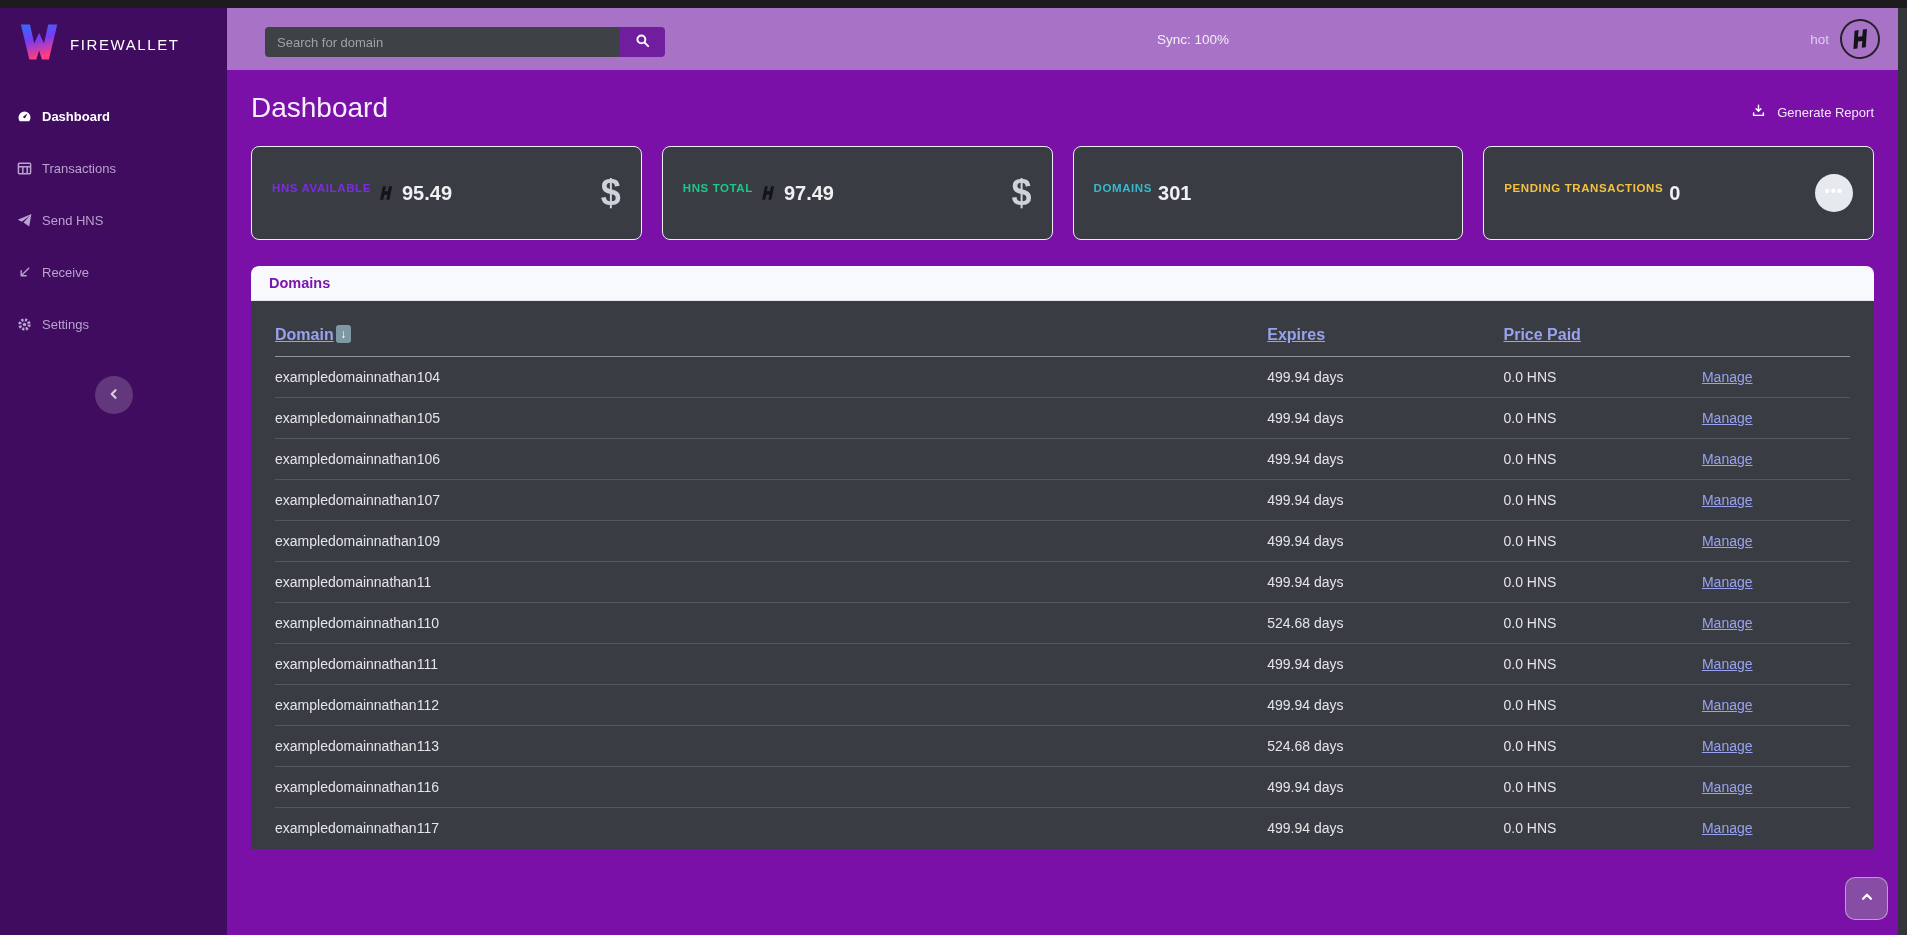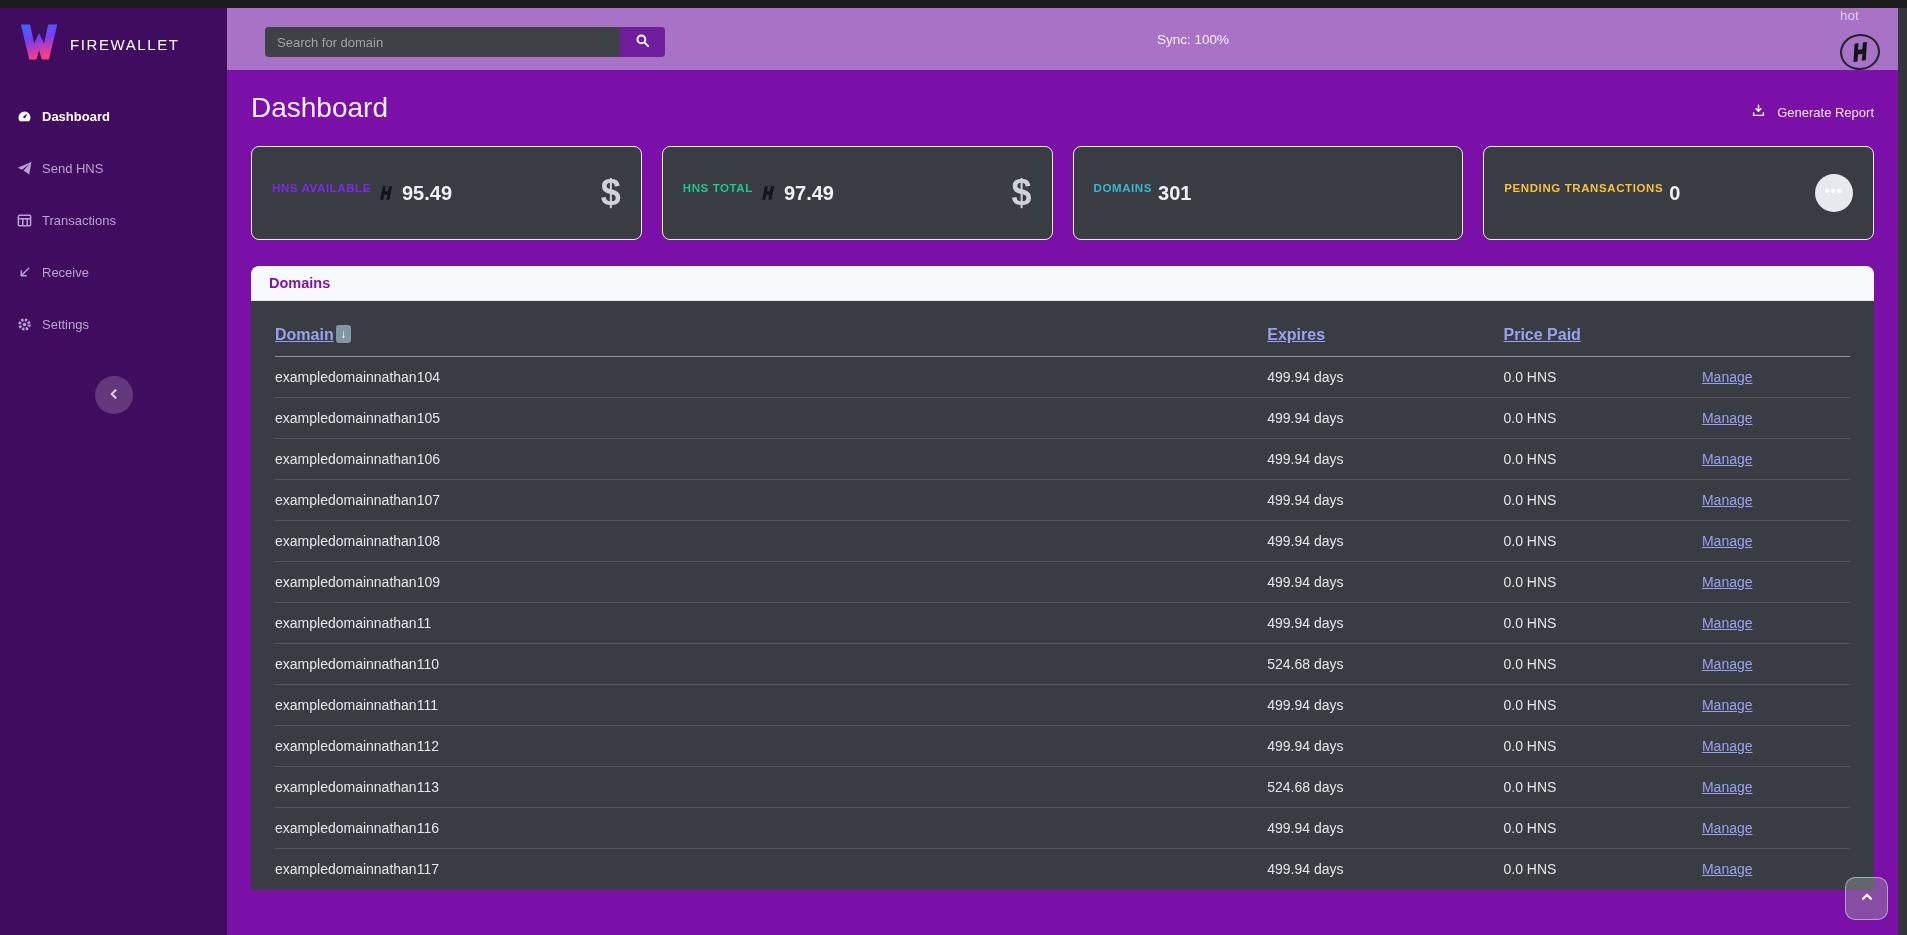--- a/index.html
+++ b/index.html
@@ -40,21 +40,21 @@
     width:355px; height:30px; background:#3e4146; border:none; outline:none;
     border-radius:4px 0 0 4px; padding:0 12px; font-size:13px; color:#d7d8da;
     font-family:"Liberation Sans", sans-serif;
   }
   .search-input::placeholder { color:#9fa2a7; }
   .search-button {
     width:45px; height:30px; border:none; background:#701d9e; border-radius:0 4px 4px 0;
     display:flex; align-items:center; justify-content:center; cursor:pointer;
   }
   .sync-status { position:absolute; left:930px; top:0; height:62px; display:flex; align-items:center; color:#f2eef6; font-size:13.5px; }
-  .wallet-area { position:absolute; right:18px; top:0; height:62px; display:flex; gap:11px; cursor:pointer;flex-direction:column; }
+  .wallet-area { position:absolute; right:18px; top:0; height:62px; display:flex; align-items:center; gap:11px; cursor:pointer; }
   .wallet-name { color:#ddd0ea; font-size:13.5px; }
   .wallet-logo {
     width:40px; height:40px; border-radius:50%; border:2.5px solid #222227;
     display:flex; align-items:center; justify-content:center; transform:rotate(-8deg);
   }
 
   
   .main { position:absolute; top:70px; left:227px; right:9px; bottom:0; padding:0 24px; }
   .page-head { display:flex; align-items:flex-end; justify-content:space-between; margin-top:22px; }
   .page-title { color:#f5f0fa; font-size:28px; font-weight:400; }
@@ -136,34 +136,34 @@
     <div class="nav-item active">
       <span class="nav-icon">
         <svg viewBox="0 0 16 16" fill="currentColor">
             <path d="M8 2.6A6.4 6.4 0 0 0 1.6 9c0 1.5.5 2.9 1.4 4h10a6.4 6.4 0 0 0 1.4-4A6.4 6.4 0 0 0 8 2.6zm.9 6.8a1.3 1.3 0 1 1-1.9-1.8l4.1-2.7-2.2 4.5z"></path>
           </svg>
       </span>
       <span>Dashboard</span>
     </div>
     <div class="nav-item">
       <span class="nav-icon">
-        <svg viewBox="0 0 16 16" fill="currentColor">
-            <path d="M15.4 1 0.8 7.3l4.4 1.9L13.6 3 7 10l6 4.3z"></path>
-          </svg>
-      </span>
-      <span>Send HNS</span>
-    </div>
-    <div class="nav-item">
-      <span class="nav-icon">
         <svg viewBox="0 0 16 16" fill="none" stroke="currentColor" stroke-width="1.6">
             <rect x="1.5" y="2.5" width="13" height="11" rx="1"></rect>
             <path d="M1.5 6h13M6.2 6v7.5M10.9 6v7.5"></path>
           </svg>
       </span>
       <span>Transactions</span>
+    </div>
+    <div class="nav-item">
+      <span class="nav-icon">
+        <svg viewBox="0 0 16 16" fill="currentColor">
+            <path d="M15.4 1 0.8 7.3l4.4 1.9L13.6 3 7 10l6 4.3z"></path>
+          </svg>
+      </span>
+      <span>Send HNS</span>
     </div>
     <div class="nav-item">
       <span class="nav-icon">
         <svg viewBox="0 0 16 16" fill="none" stroke="currentColor" stroke-width="1.5" stroke-linecap="round" stroke-linejoin="round">
             <path d="M12.5 3.5 4.5 11.5M4.5 6.2v5.3h5.3"></path>
           </svg>
       </span>
       <span>Receive</span>
     </div>
     <div class="nav-item">
@@ -321,26 +321,20 @@
     <td><span class="manage-link">Manage</span></td>
   </tr>
 
   <tr>
     <td><span>exampledomainnathan107</span></td>
     <td><span>499.94 days</span></td>
     <td><span>0.0 HNS</span></td>
     <td><span class="manage-link">Manage</span></td>
   </tr>
 
-  <tr>
-    <td><span>exampledomainnathan108</span></td>
-    <td><span>499.94 days</span></td>
-    <td><span>0.0 HNS</span></td>
-    <td><span class="manage-link">Manage</span></td>
-  </tr>
 
   <tr>
     <td><span>exampledomainnathan109</span></td>
     <td><span>499.94 days</span></td>
     <td><span>0.0 HNS</span></td>
     <td><span class="manage-link">Manage</span></td>
   </tr>
 
   <tr>
     <td><span>exampledomainnathan11</span></td>

